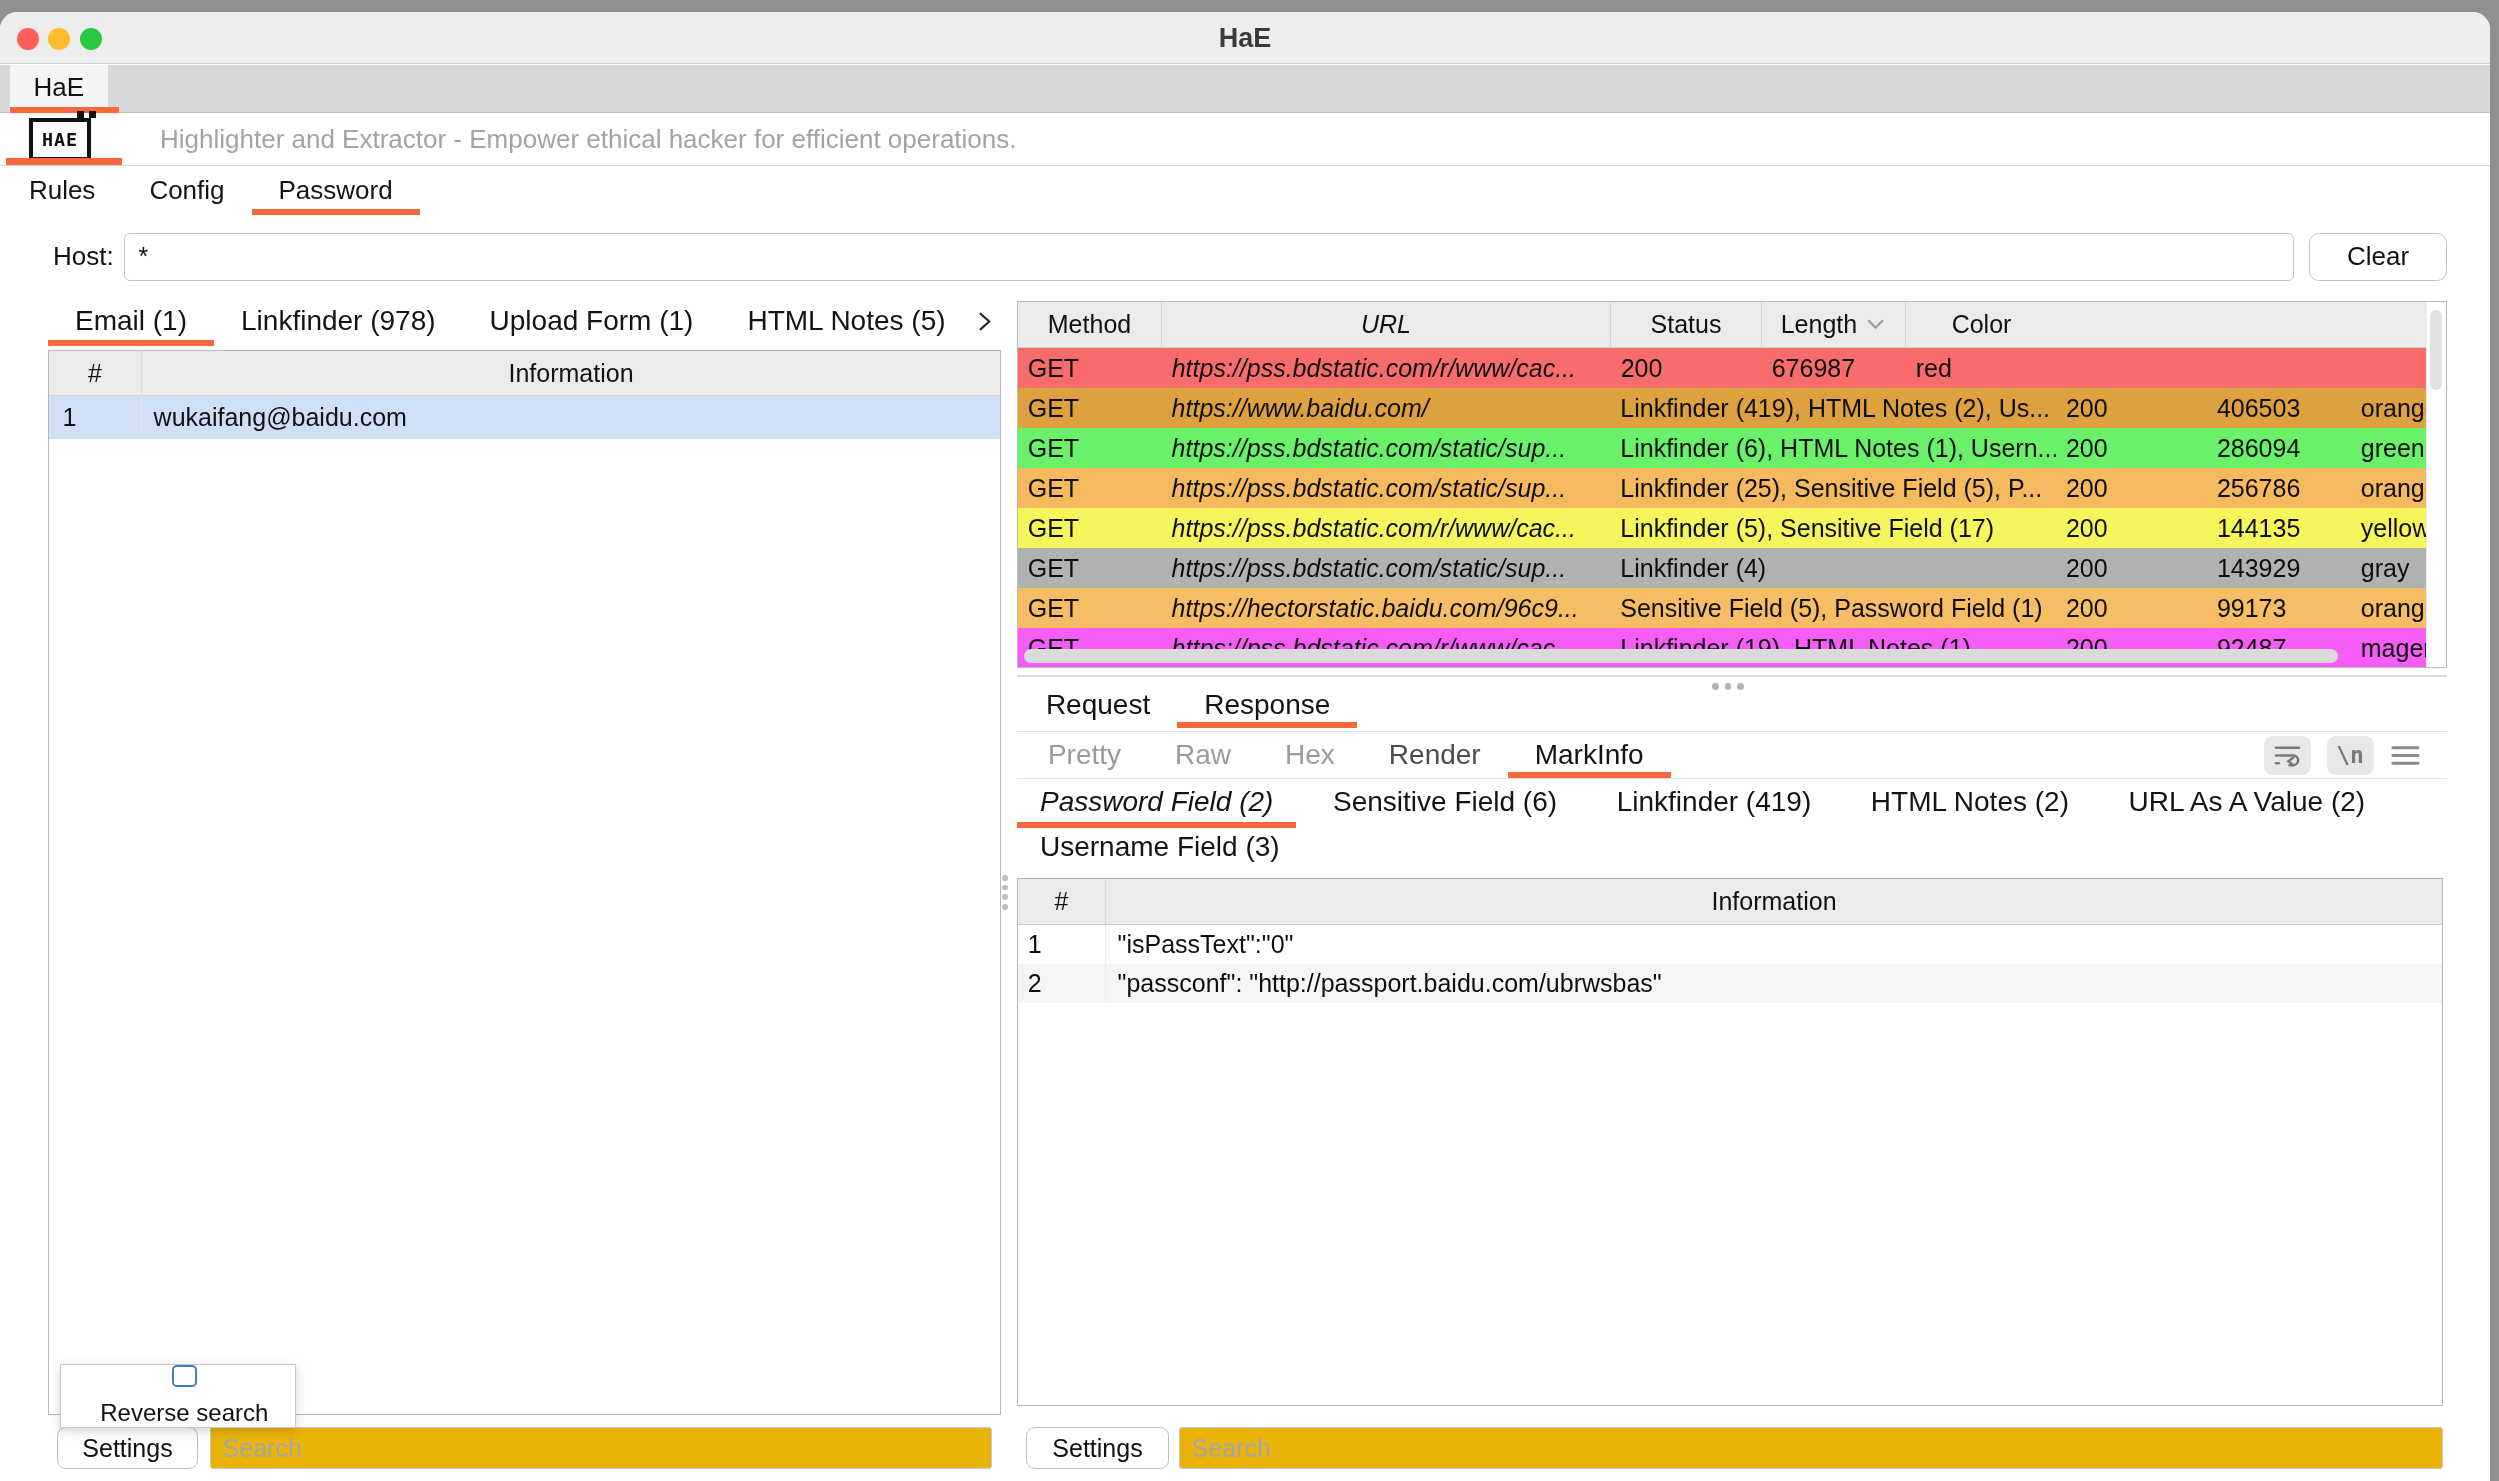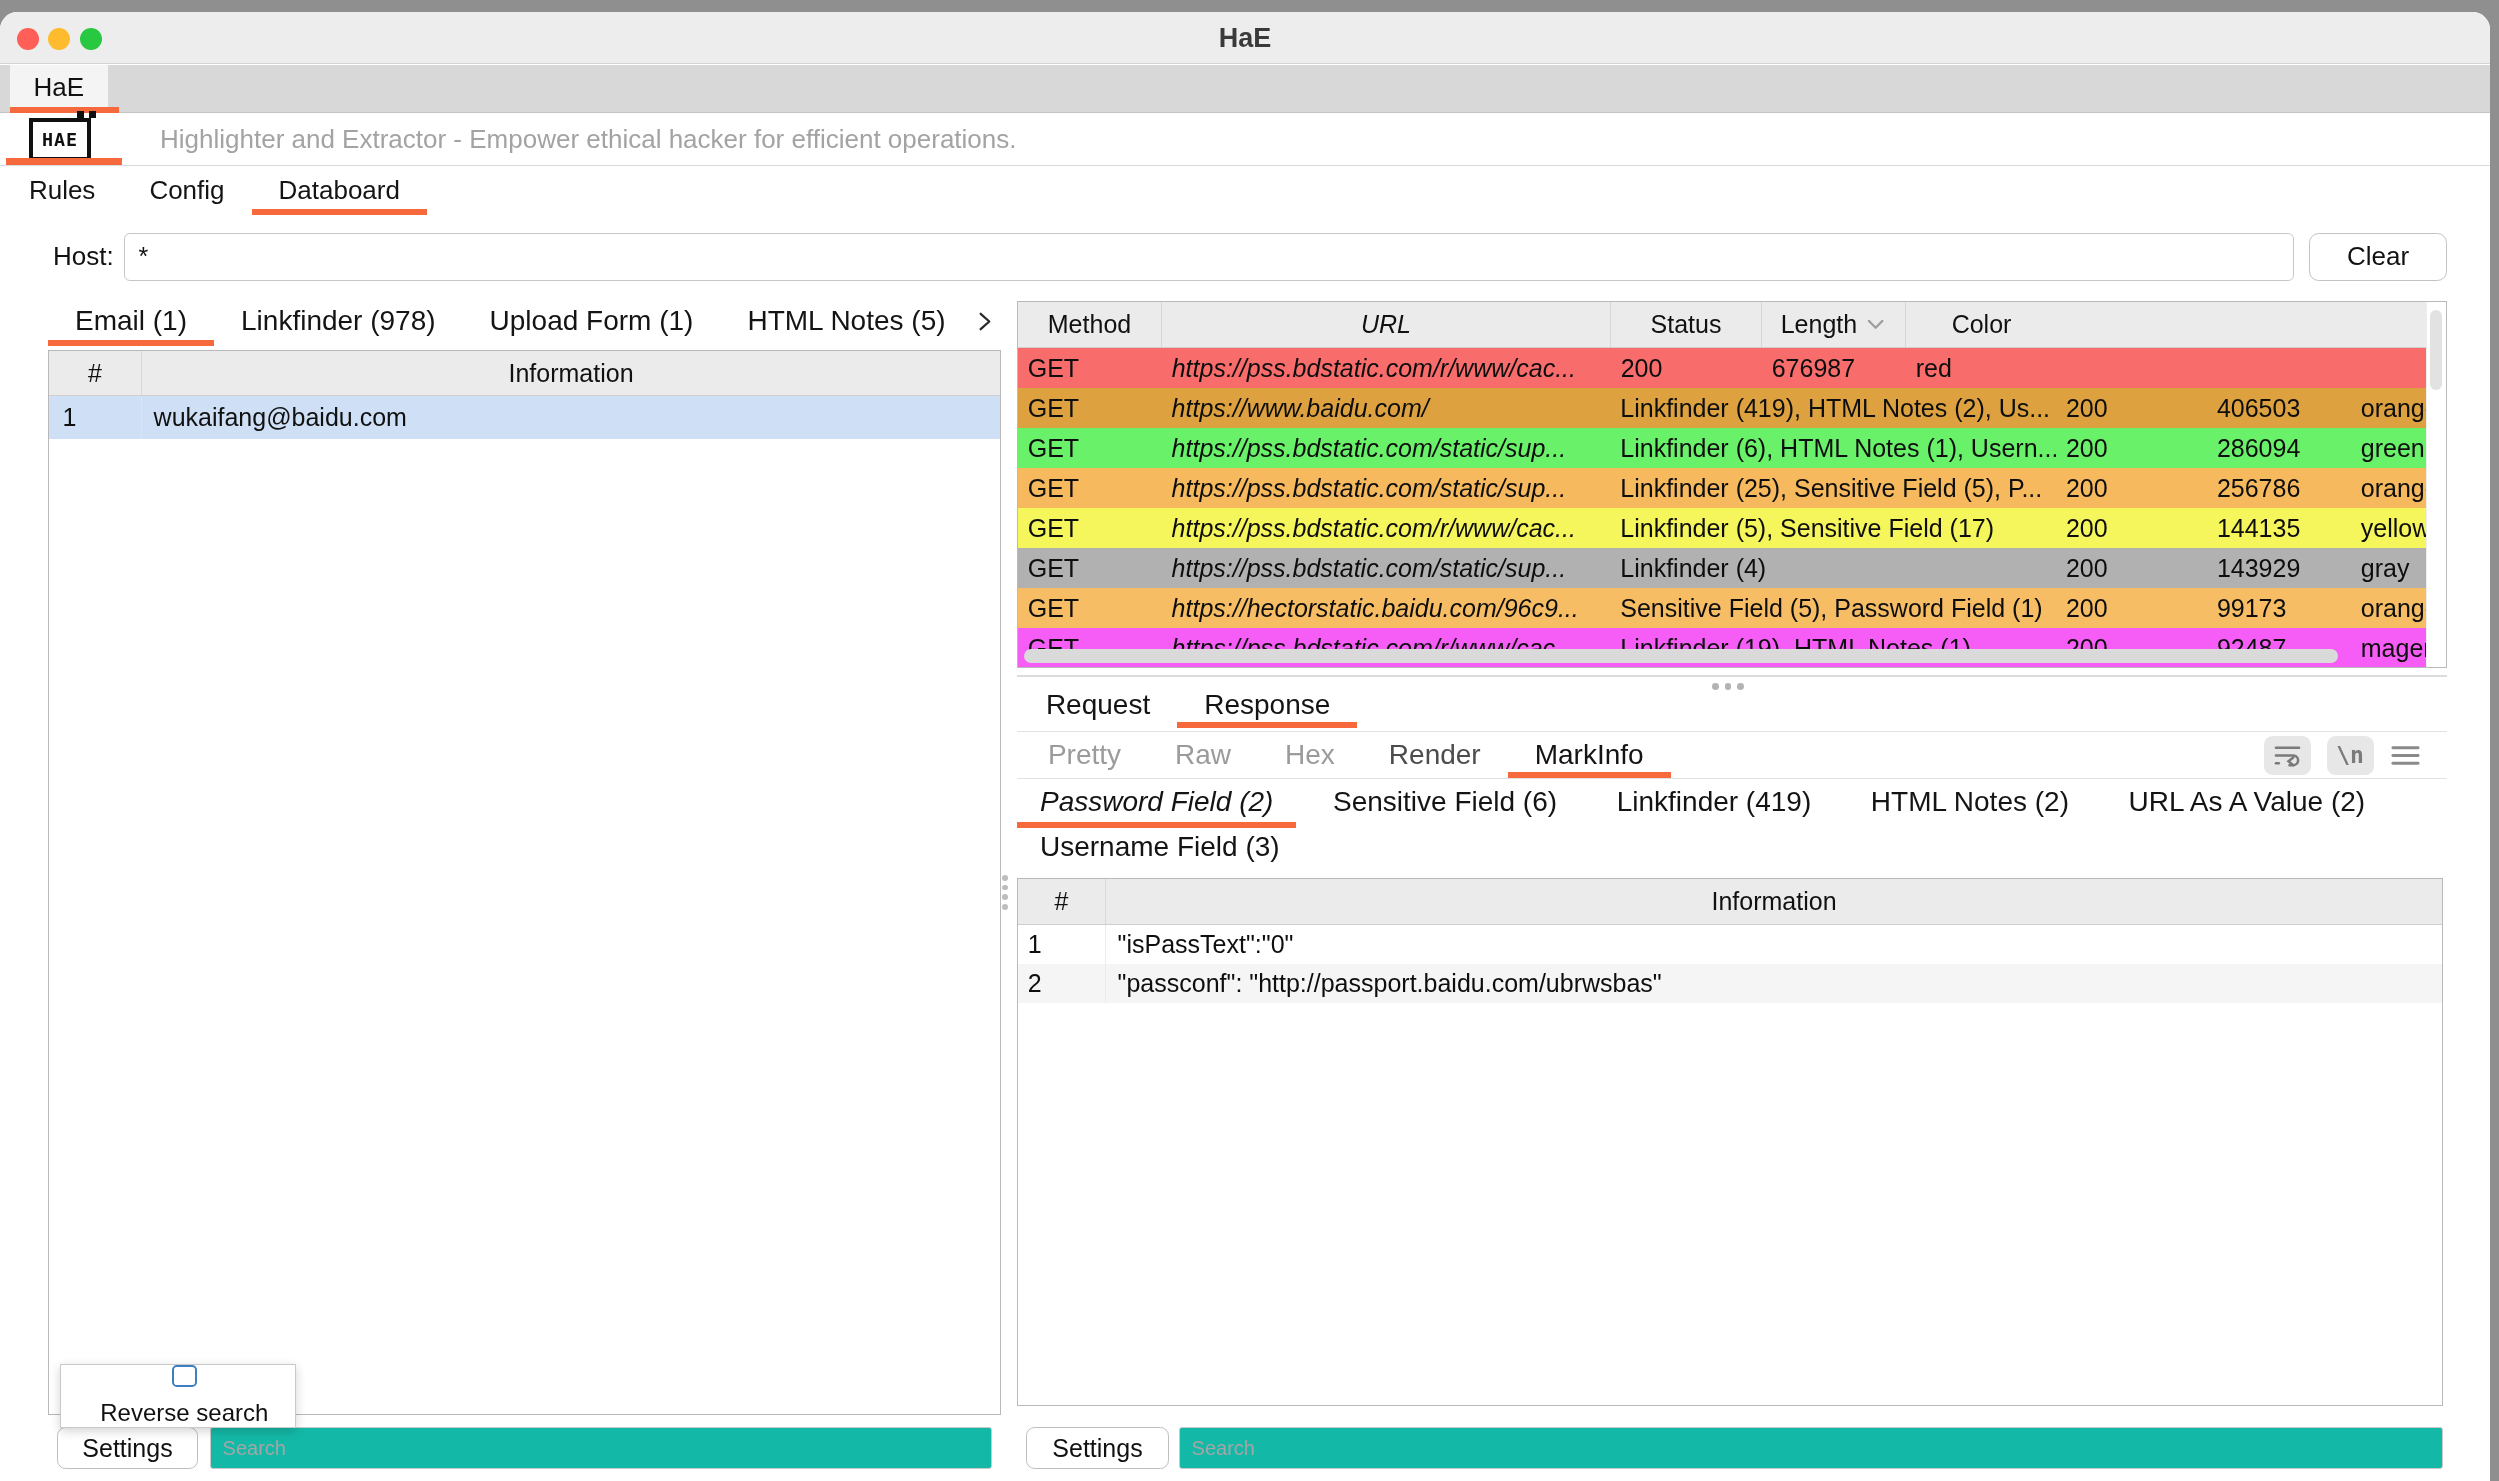--- a/index.html
+++ b/index.html
@@ -80,22 +80,22 @@
   .lrow .c-info { flex:1; padding-left:11.6px; display:flex; align-items:center; }
 
   .rs-popup { position:absolute; left:60px; top:1352px; width:236px; height:64px; background:#fff;
               border:1px solid #c9c9c9; box-shadow:0 2.9px 9.7px rgba(0,0,0,0.18); display:flex; align-items:center;
               padding-left:12.6px; gap:11.6px; z-index:5;flex-direction:column; }
   .rs-check { width:25px; height:25px; border:2.9px solid #3e7fc1; border-radius:4.8px; background:#fff; }
   .rs-label { font-size:24px; color:#111; }
 
   .bottombar-btn { position:absolute; height:42px; background:#fff; border:1.9px solid #bfbfbf; border-radius:8.7px;
                    font-size:25px; color:#111; font-family:"Liberation Sans", sans-serif; }
-  .bottombar-search { position:absolute; height:42px; background:#14b8a6; border:1.9px solid #c9c9c9; border-radius:2.9px;
-                      font-size:20px; padding:0 11.6px; color:#111; font-family:"Liberation Sans", sans-serif; }
+  .bottombar-search { position:absolute; height:42px; background:#eab308; border:1.9px solid #c9c9c9; border-radius:2.9px;
+                      font-size:25px; padding:0 11.6px; color:#111; font-family:"Liberation Sans", sans-serif; }
   input::placeholder { color:#a5a5a5; }
 
   
   .rtable { position:absolute; left:1017px; top:289px; width:1430px; height:367px; border:1.9px solid #b9b9b9;
             background:#fff; overflow:hidden; }
   .rt-head { display:flex; height:46px; background:#ebebeb; border-bottom:1.9px solid #cfcfcf; width:1484px; }
   .rt-th { display:flex; align-items:center; justify-content:center; font-size:25px; color:#111;
            border-right:1.9px solid #d6d6d6; }
   .rt-th:last-child { border-right:none; }
   .w-method { width:144px; } .w-url { width:449px;font-style:italic; } .w-comment { width:446px; }
@@ -190,21 +190,21 @@
   </div>
 
   <div class="navrow">
     <div class="navtab">
         <span>Rules</span>
       </div>
     <div class="navtab">
         <span>Config</span>
       </div>
     <div class="navtab active">
-        <span>Databoard</span>
+        <span>Password</span>
       </div>
   </div>
 
   <div class="hostrow">
     <div class="host-label">Host:</div>
     <input class="host-input" type="text" value="*" style="">
     <button class="clear-btn">Clear</button>
   </div>
 
   <div class="lp-tabs">

